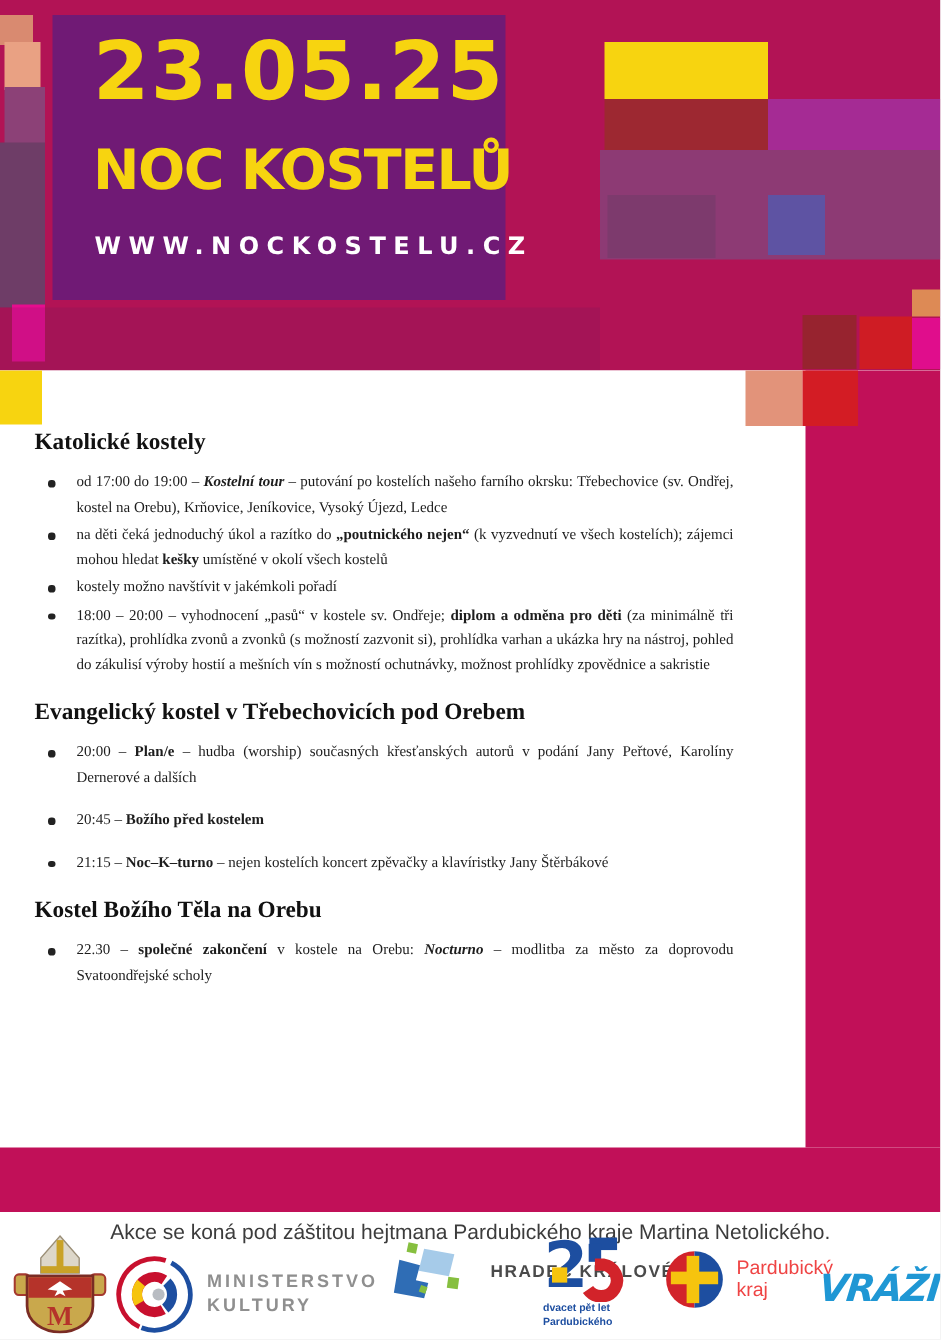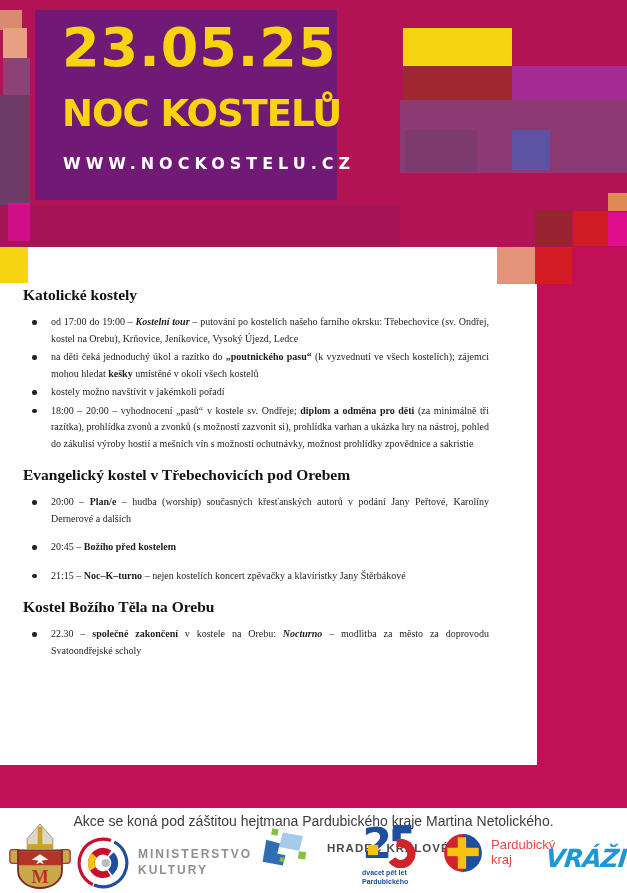--- a/index.html
+++ b/index.html
@@ -86,21 +86,21 @@
 
   <div class="main">
     <div class="right-col"></div>
     <div class="sq" style="left:0;top:0;width:28px;height:36px;background:#f7d410;"></div>
     <div class="sq" style="left:497px;top:0;width:38px;height:37px;background:#e2937a;"></div>
     <div class="sq" style="left:535px;top:0;width:37px;height:37px;background:#d31c24;"></div>
     <div class="content">
         <div class="sec-h">Katolické kostely</div>
         <ul class="blist">
           <li><span>od 17:00 do 19:00 – </span><span class="b i">Kostelní tour</span><span> – putování po kostelích našeho farního okrsku: Třebechovice (sv. Ondřej, kostel na Orebu), Krňovice, Jeníkovice, Vysoký Újezd, Ledce</span></li>
-          <li><span>na děti čeká jednoduchý úkol a razítko do </span><span class="b">„poutnického pasu“</span><span> (k vyzvednutí ve všech kostelích); zájemci mohou hledat </span><span class="b">kešky</span><span> umístěné v okolí všech kostelů</span></li>
+          <li><span>na děti čeká jednoduchý úkol a razítko do </span><span class="b">„poutnického nejen“</span><span> (k vyzvednutí ve všech kostelích); zájemci mohou hledat </span><span class="b">kešky</span><span> umístěné v okolí všech kostelů</span></li>
           <li><span>kostely možno navštívit v jakémkoli pořadí</span></li>
           <li><span>18:00 – 20:00 – vyhodnocení „pasů“ v kostele sv. Ondřeje; </span><span class="b">diplom a odměna pro děti</span><span> (za minimálně tři razítka), prohlídka zvonů a zvonků (s možností zazvonit si), prohlídka varhan a ukázka hry na nástroj, pohled do zákulisí výroby hostií a mešních vín s možností ochutnávky, možnost prohlídky zpovědnice a sakristie</span></li>
         </ul>
         <div class="sec-h">Evangelický kostel v Třebechovicích pod Orebem</div>
         <ul class="blist spaced">
           <li><span>20:00 – </span><span class="b">Plan/e</span><span> – hudba (worship) současných křesťanských autorů v podání Jany Peřtové, Karolíny Dernerové a dalších</span></li>
           <li><span>20:45 – </span><span class="b">Božího před kostelem</span></li>
           <li><span>21:15 – </span><span class="b">Noc–K–turno</span><span> – nejen kostelích koncert zpěvačky a klavíristky Jany Štěrbákové</span></li>
         </ul>
         <div class="sec-h">Kostel Božího Těla na Orebu</div>

